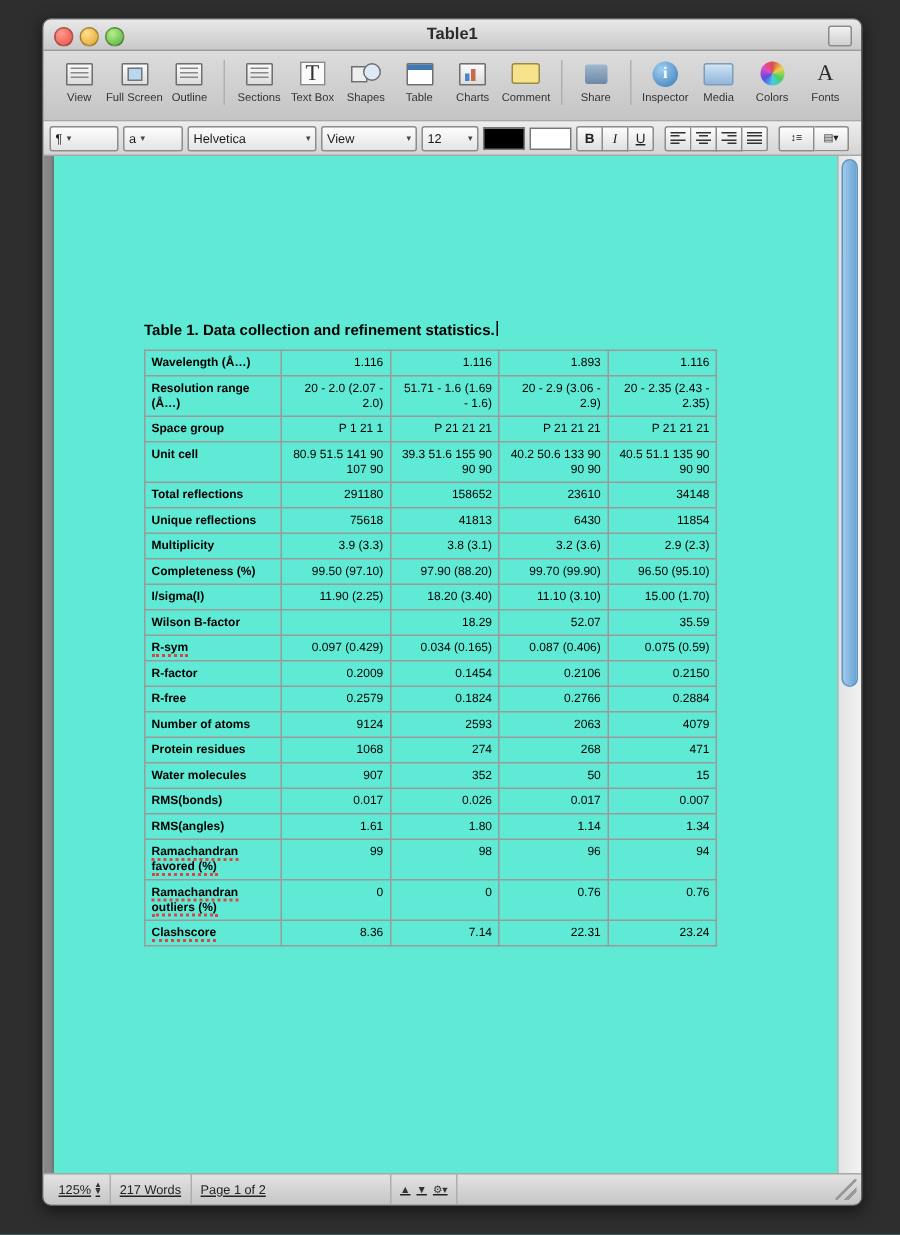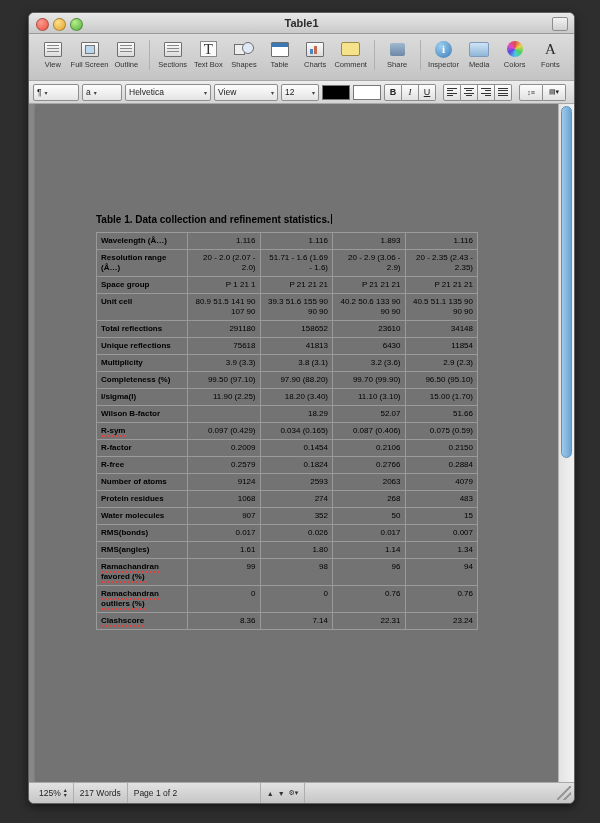--- a/index.html
+++ b/index.html
@@ -190,21 +190,21 @@
     background: #888888;
     position: relative;
     overflow: hidden;
     display: flex;
   }
   .page {
     position: absolute;
     left: 7px; top: 0;
     width: 553px;
     height: 100%;
-    background: #737373;
+    background: #5eead4;
     box-shadow: 0 0 3px rgba(0,0,0,0.4);
   }
   .vscroll {
     position: absolute;
     right: 0; top: 0; bottom: 0;
     width: 15px;
     background: linear-gradient(to right,#e3e3e3,#f2f2f2);
     border-left: 1px solid #b5b5b5;
   }
   .vscroll .thumb {
@@ -284,20 +284,21 @@
     flex: none;
     padding-left: 4px;
   }
   .sb-cell {
     border-right: 1px solid #aeaeae;
     height: 35px;
     display: flex;
     align-items: center;
     padding: 0 6px;
     white-space: nowrap;
+    text-decoration: underline;
   }
   .sb-zoom { display:flex; align-items:center; gap:3px; }
   .stepper {
     display:flex; flex-direction:column; line-height:5px; font-size:6px; color:#333;
   }
   .sb-nav { display:flex; align-items:center; gap:4px; padding: 0 6px; }
   .tri { font-size: 7px; color:#333; }
   .grow { flex: 1; }
   .resizer {
     width: 14px; height: 14px;
@@ -579,21 +580,21 @@
                 <td>11.90 (2.25)</td>
                 <td>18.20 (3.40)</td>
                 <td>11.10 (3.10)</td>
                 <td>15.00 (1.70)</td>
               </tr>
               <tr>
                 <th class="rowhead">Wilson B-factor</th>
                 <td></td>
                 <td>18.29</td>
                 <td>52.07</td>
-                <td>51.66</td>
+                <td>35.59</td>
               </tr>
               <tr>
                 <th class="rowhead"><span class="spell">R-sym</span></th>
                 <td>0.097 (0.429)</td>
                 <td>0.034 (0.165)</td>
                 <td>0.087 (0.406)</td>
                 <td>0.075 (0.59)</td>
               </tr>
               <tr>
                 <th class="rowhead">R-factor</th>
@@ -614,21 +615,21 @@
                 <td>9124</td>
                 <td>2593</td>
                 <td>2063</td>
                 <td>4079</td>
               </tr>
               <tr>
                 <th class="rowhead">Protein residues</th>
                 <td>1068</td>
                 <td>274</td>
                 <td>268</td>
-                <td>483</td>
+                <td>471</td>
               </tr>
               <tr>
                 <th class="rowhead">Water molecules</th>
                 <td>907</td>
                 <td>352</td>
                 <td>50</td>
                 <td>15</td>
               </tr>
               <tr>
                 <th class="rowhead">RMS(bonds)</th>

